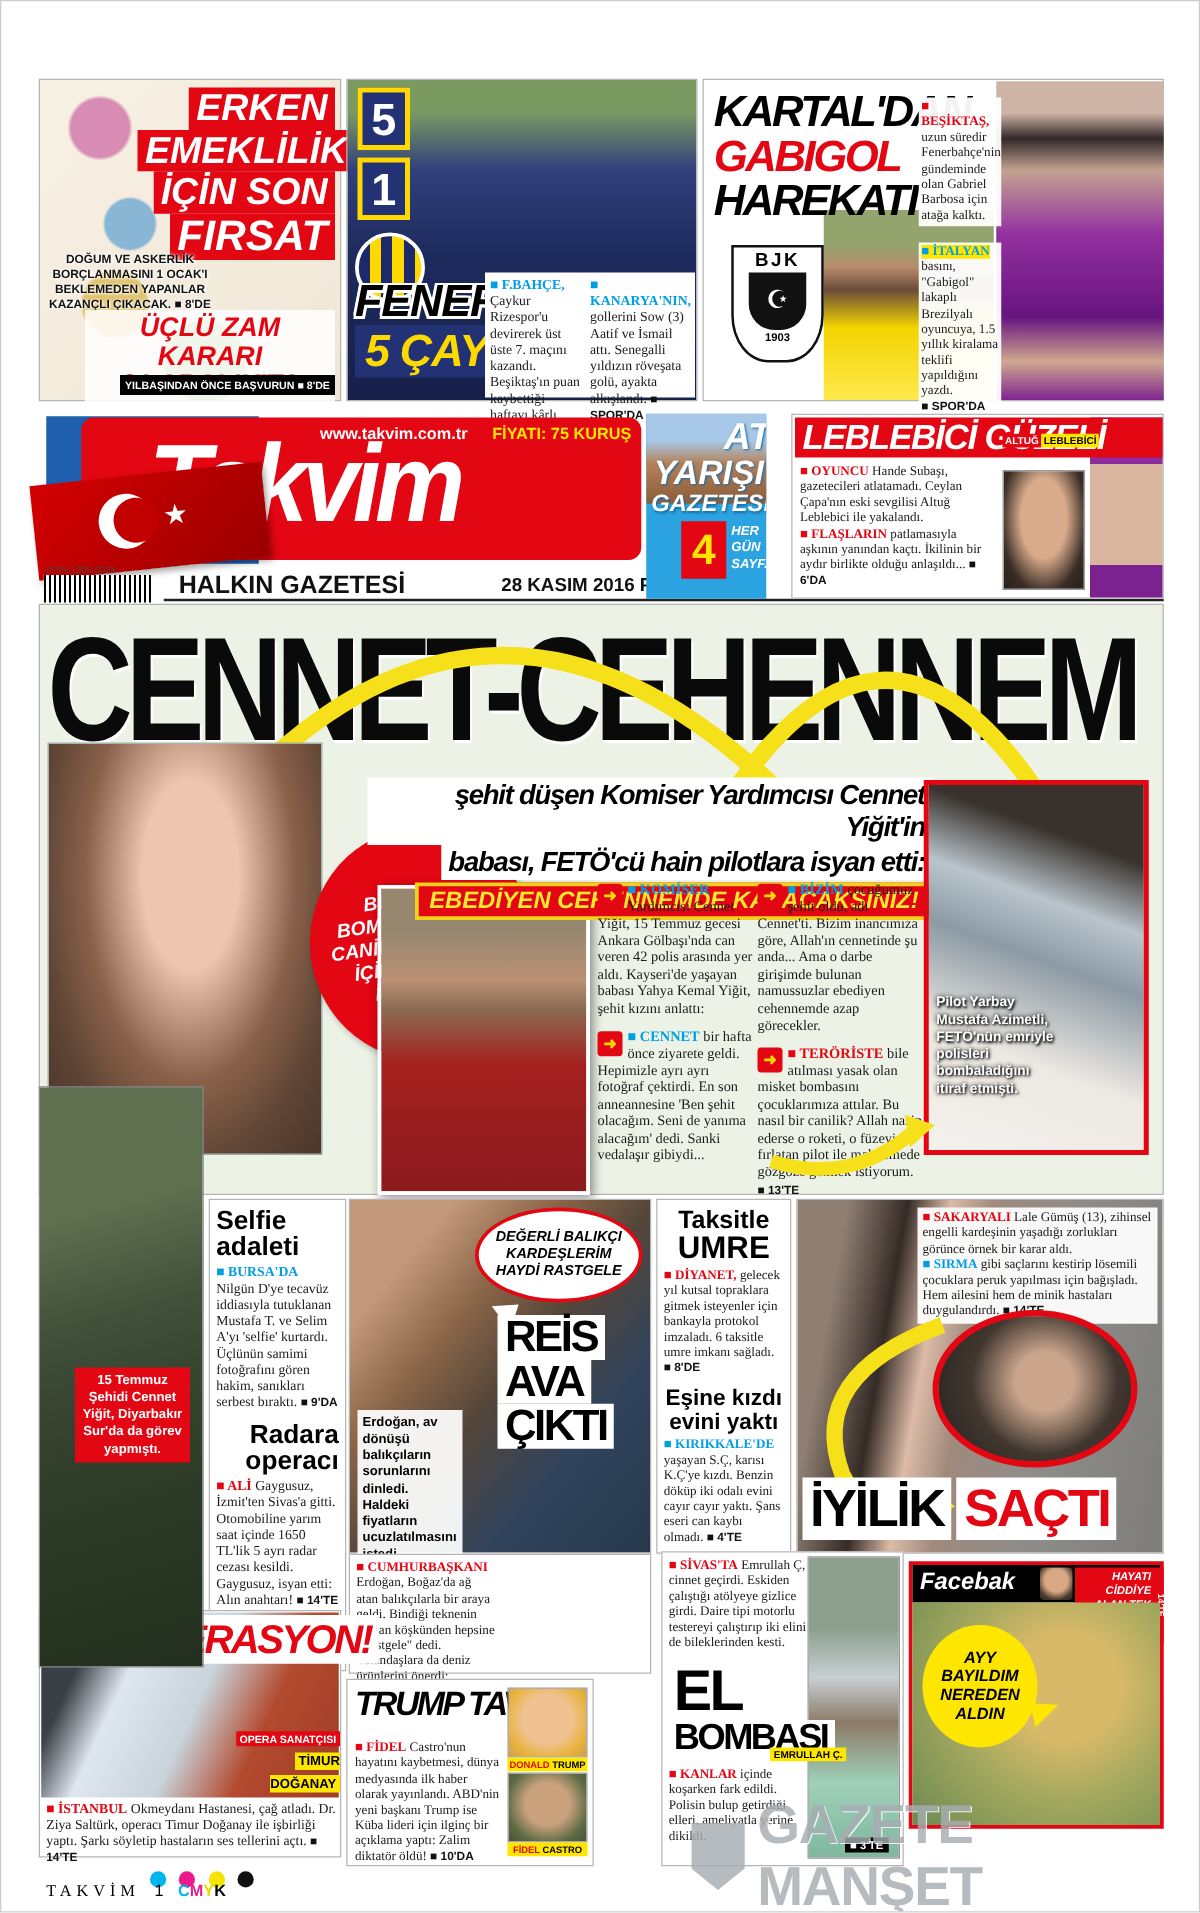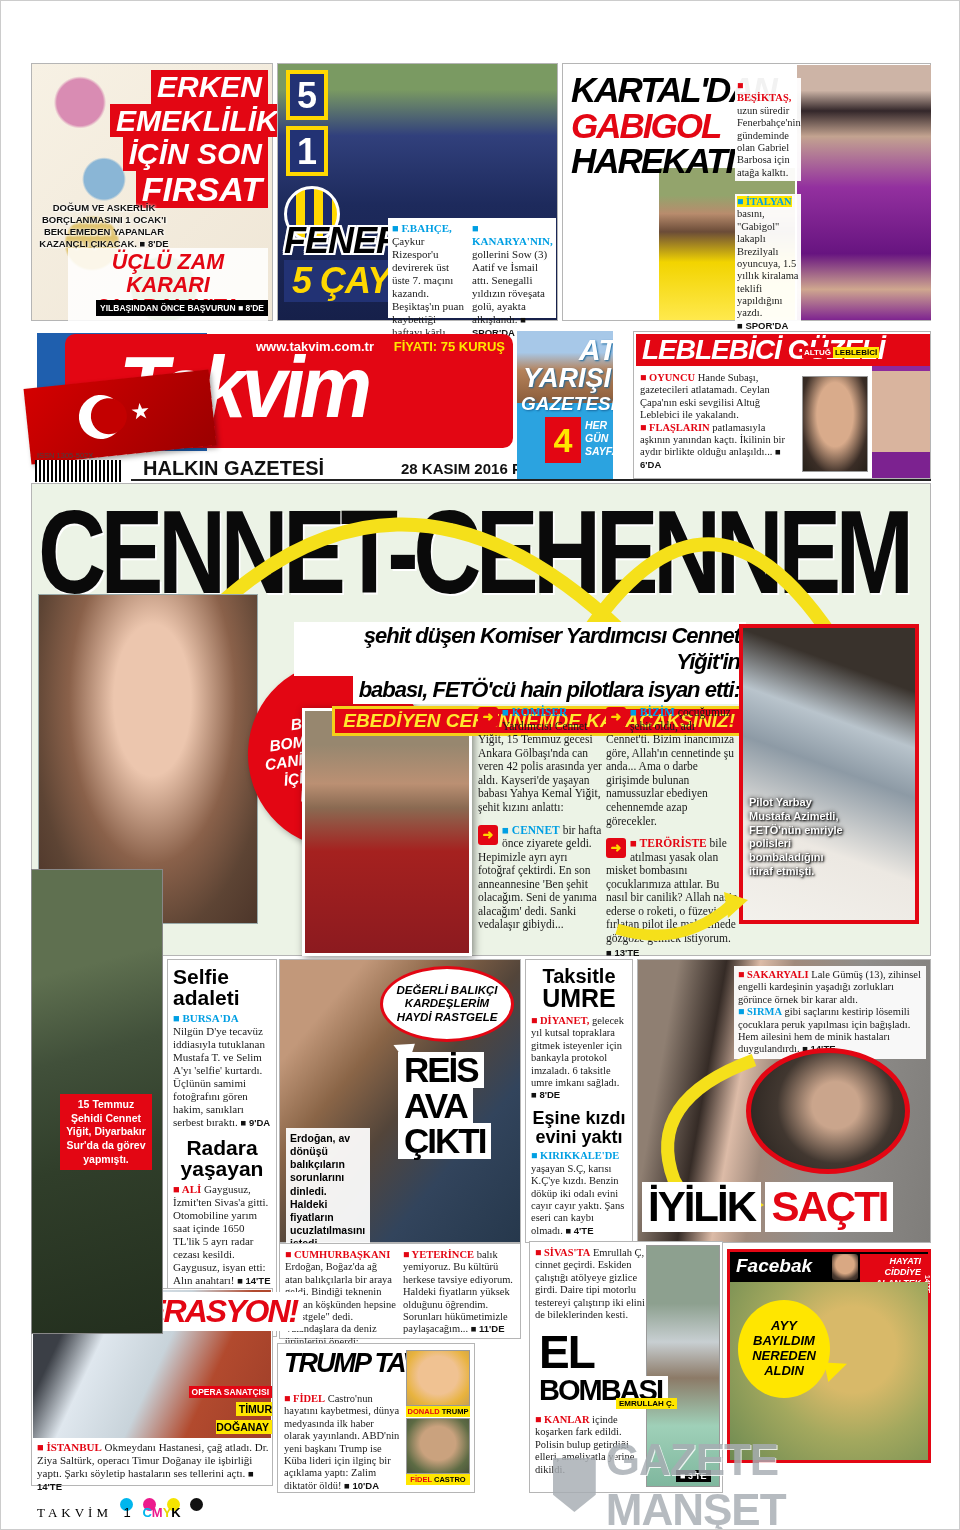--- a/index.html
+++ b/index.html
@@ -86,20 +86,25 @@
   </div>
 
   <div class="abs box" style="left:561px;top:62px;width:369px;height:258px">
     <div class="abs ph-gabigol" style="left:96px;top:104px;width:136px;height:152px"></div>
     <div class="abs ph-purple" style="left:234px;top:1px;width:134px;height:255px"></div>
     <div class="abs b i" style="left:8px;top:8px;font-size:35px;line-height:1.02;letter-spacing:-2px">
       <span style="color:#000">KARTAL'DAN</span><br>
       <span style="color:#e30613">GABIGOL</span><br>
       <span style="color:#000">HAREKATI</span>
     </div>
+    <div class="abs" style="left:22px;top:132px;width:74px;height:94px;background:#fff;border:2px solid #111;border-radius:0 0 40% 40%;text-align:center">
+      <div class="b" style="font-size:15px;letter-spacing:2px;margin-top:2px">BJK</div>
+      <div style="width:46px;height:46px;background:#111;border-radius:0 0 45% 45%;margin:1px auto;color:#fff;font-size:20px;line-height:44px">☪</div>
+      <div class="b" style="font-size:9px">1903</div>
+    </div>
     <div class="abs story" style="left:172px;top:14px;width:66px;background:rgba(255,255,255,.95);padding:2px;font-size:10.5px">
       <span class="lead-r">■ BEŞİKTAŞ,</span>
       <span>uzun süredir Fenerbahçe'nin gündeminde olan Gabriel Barbosa için atağa kalktı.</span>
     </div>
     <div class="abs story" style="left:172px;top:130px;width:66px;background:rgba(255,255,255,.95);padding:2px;font-size:10.5px">
       <span class="lead-b" style="background:#ffe600">■ İTALYAN</span>
       <span>basını, "Gabigol" lakaplı Brezilyalı oyuncuya, 1.5 yıllık kiralama teklifi yapıldığını yazdı.</span><br>
       <span class="pgref">■ SPOR'DA</span>
     </div>
   </div>
@@ -213,23 +218,23 @@
   <div class="abs box" style="left:166px;top:958px;width:110px;height:378px;padding:6px 5px">
     <div class="b" style="font-size:21px;text-align:left;line-height:1">
       <span>Selfie</span><br>
       <span>adaleti</span>
     </div>
     <div class="story" style="margin-top:4px">
       <span class="lead-b">■ BURSA'DA</span>
       <span>Nilgün D'ye tecavüz iddiasıyla tutuklanan Mustafa T. ve Selim A'yı 'selfie' kurtardı. Üçlünün samimi fotoğrafını gören hakim, sanıkları serbest bıraktı.</span>
       <span class="pgref">■ 9'DA</span>
     </div>
-    <div class="b" style="font-size:21px;text-align:center;line-height:1;margin-top:8px">
+    <div class="b" style="font-size:21px;text-align:right;line-height:1;margin-top:8px">
       <span>Radara</span><br>
-      <span>yaşayan</span>
+      <span>operacı</span>
     </div>
     <div class="story" style="margin-top:4px">
       <span class="lead-r">■ ALİ</span>
       <span>Gaygusuz, İzmit'ten Sivas'a gitti. Otomobiline yarım saat içinde 1650 TL'lik 5 ayrı radar cezası kesildi. Gaygusuz, isyan etti: Alın anahtarı!</span>
       <span class="pgref">■ 14'TE</span>
     </div>
   </div>
 
   <div class="abs box ph-boat" style="left:278px;top:958px;width:242px;height:284px">
     <div class="abs b i" style="left:100px;top:6px;width:134px;height:76px;background:#fff;border:3px solid #e30613;border-radius:50%;display:flex;align-items:center;justify-content:center;text-align:center;font-size:11.5px;line-height:1.15;padding:4px">DEĞERLİ BALIKÇI KARDEŞLERİM HAYDİ RASTGELE</div>
@@ -238,25 +243,20 @@
       <span class="chip b" style="font-size:35px;letter-spacing:-2px;padding:0 6px">REİS</span><br>
       <span class="chip b" style="font-size:35px;letter-spacing:-2px;padding:0 6px">AVA</span><br>
       <span class="chip b" style="font-size:35px;letter-spacing:-2px;padding:0 6px">ÇIKTI</span>
     </div>
     <div class="abs b" style="left:6px;top:168px;width:84px;background:rgba(255,255,255,.93);font-size:10.5px;line-height:1.25;padding:4px">Erdoğan, av dönüşü balıkçıların sorunlarını dinledi. Haldeki fiyatların ucuzlatılmasını istedi.</div>
   </div>
   <div class="abs box" style="left:278px;top:1242px;width:242px;height:96px;padding:5px">
     <div class="story" style="float:left;width:112px;font-size:10.5px">
       <span class="lead-r">■ CUMHURBAŞKANI</span>
       <span>Erdoğan, Boğaz'da ağ atan balıkçılarla bir araya geldi. Bindiği teknenin kaptan köşkünden hepsine "Rastgele" dedi. Vatandaşlara da deniz ürünlerini önerdi:</span>
-    </div>
-    <div class="story" style="float:right;width:112px;font-size:10.5px">
-      <span class="lead-r">■ YETERİNCE</span>
-      <span>balık yemiyoruz. Bu kültürü herkese tavsiye ediyorum. Haldeki fiyatların yüksek olduğunu öğrendim. Sorunları hükümetimizle paylaşacağım...</span>
-      <span class="pgref">■ 11'DE</span>
     </div>
   </div>
 
   <div class="abs box" style="left:524px;top:958px;width:108px;height:284px;padding:6px 5px">
     <div class="b" style="font-size:20px;text-align:center;line-height:1">
       <span>Taksitle</span><br>
       <span style="font-size:25px">UMRE</span>
     </div>
     <div class="story" style="margin-top:4px;font-size:10.5px">
       <span class="lead-r">■ DİYANET,</span>

